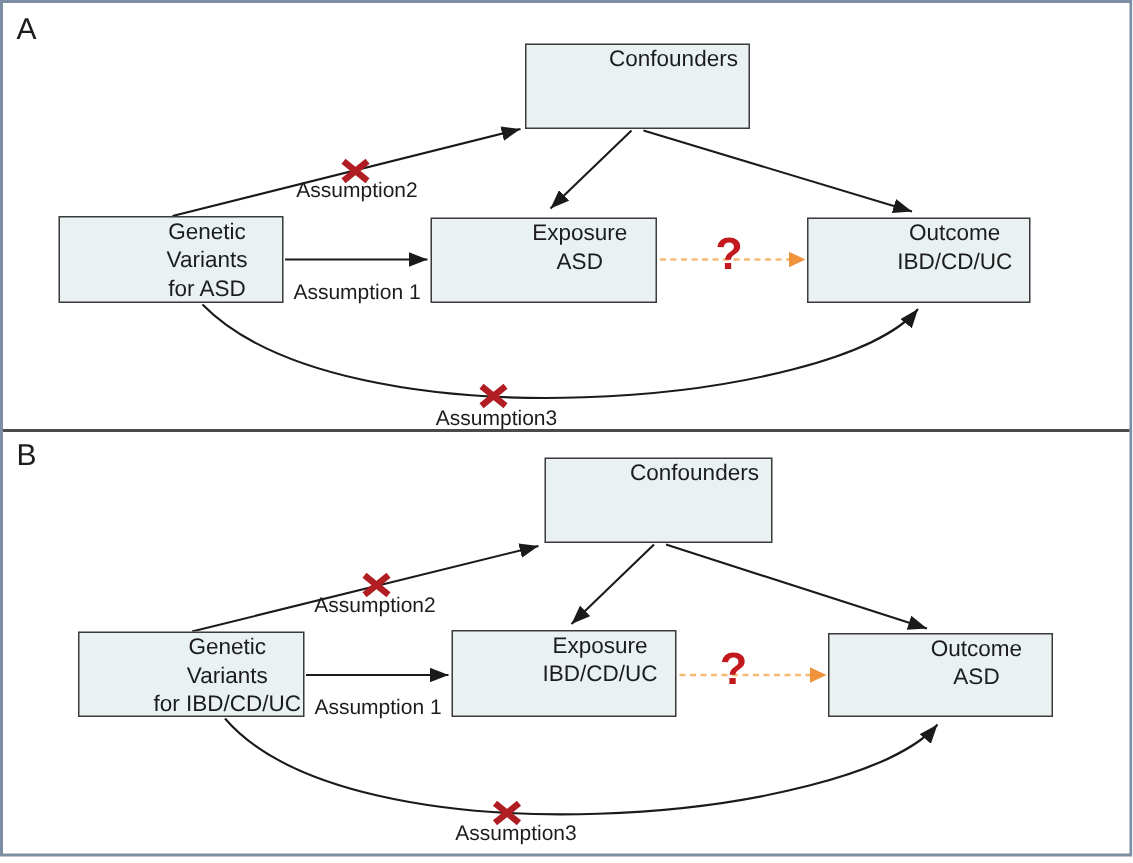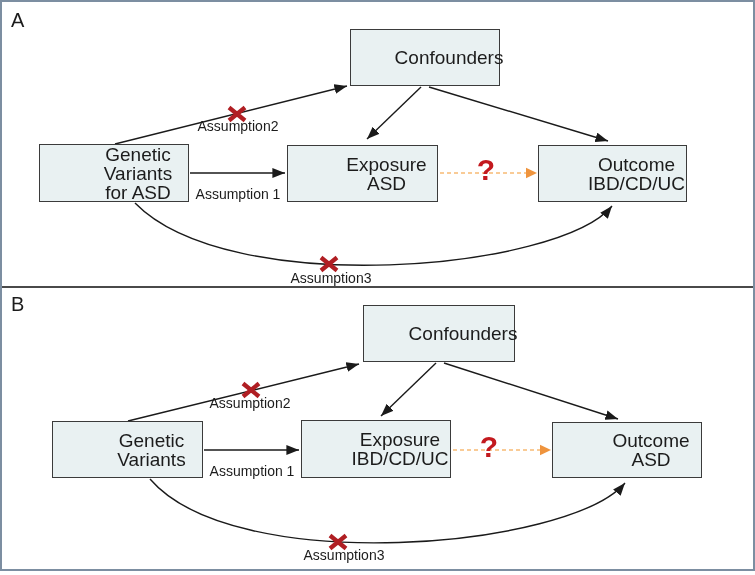--- a/index.html
+++ b/index.html
@@ -12,22 +12,22 @@
     border:2.5px solid var(--frame_border, #7c8ea1); box-sizing:border-box;
   }
   .divider {
     position:absolute; left:2px; top:286px; width:751px; height:1.5px;
     background:var(--divider, #4a4a4a);
   }
   .svg-layer { position:absolute; left:0; top:0; width:755px; height:575px; }
   .node {
     position:absolute; background:var(--box_fill, #e9f1f2);
     border:1.5px solid var(--box_border, #3b3b3b); box-sizing:border-box;
-    display:flex; flex-direction:column; align-items:center; justify-content:center;
-    text-align:center; font-size:19px; line-height:19px;padding-left:48px;
+    display:flex; flex-direction:column; align-items:center; 
+    text-align:center; font-size:15px; line-height:19px;padding-left:48px;
   }
   .panel-letter { position:absolute; font-size:20px; line-height:20px; }
   .edge-label {
     position:absolute; font-size:14px; line-height:15px;
     transform:translateX(-50%); white-space:nowrap;margin-top:35px;
   }
   .qmark {
     position:absolute; font-size:30px; font-weight:bold; line-height:26px;
     color:var(--question, #c3191e); transform:translateX(-50%);
   }
@@ -112,20 +112,21 @@
   <div class="qmark" style="left:486px; top:157px;">?</div>
 
   <div class="panel-letter" style="left:11px; top:294px;">B</div>
 
   <div class="node" style="left:363px; top:305px; width:152px; height:57px;">
     <span>Confounders</span>
   </div>
 
   <div class="node" style="left:52px; top:421px; width:151px; height:57px;">
     <span>Genetic Variants</span>
+    <span>for IBD/CD/UC</span>
   </div>
 
   <div class="node" style="left:301px; top:420px; width:150px; height:58px;">
     <span>Exposure</span>
     <span>IBD/CD/UC</span>
   </div>
 
   <div class="node" style="left:552px; top:422px; width:150px; height:56px;">
     <span>Outcome</span>
     <span>ASD</span>

